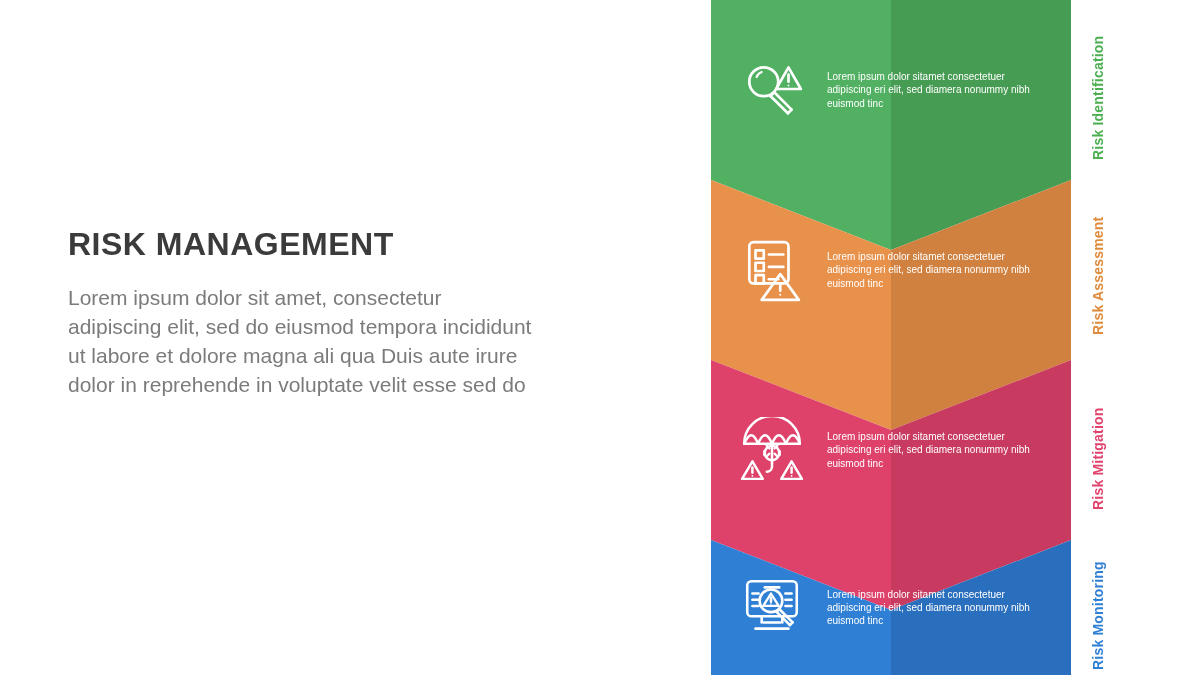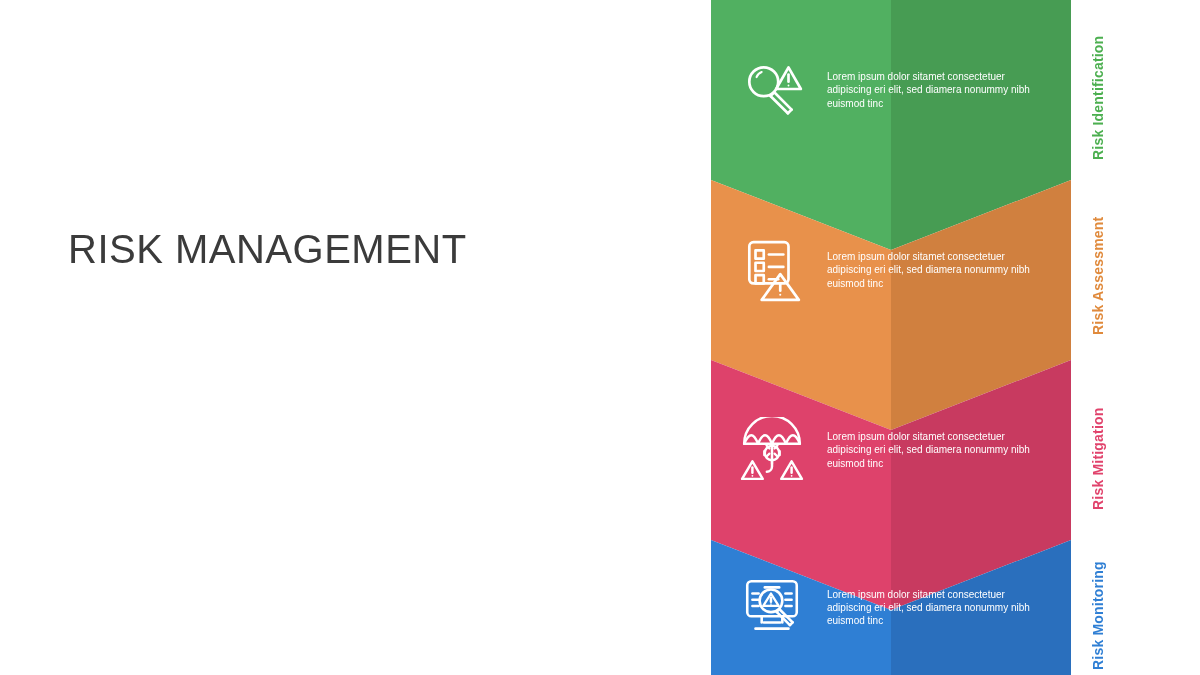--- a/index.html
+++ b/index.html
@@ -24,22 +24,22 @@
   }
 
   
   #left-panel {
     position: absolute;
     left: 68px;
     top: 228px;
     width: 470px;
   }
   #page-title {
-    font-size: 40px;
-    font-weight: normal;
+    font-size: 32px;
+    font-weight: bold;
     letter-spacing: 0.5px;
     color: #3b3b3b;
     margin: 0 0 22px 0;
     line-height: 1.05;
     font-family: "Liberation Sans", sans-serif;
   }
   #page-description {
     font-size: 21px;
     line-height: 1.38;
     color: #7b7b7b;
@@ -124,20 +124,21 @@
     letter-spacing: 0.2px;
   }
 </style>
 </head>
 <body style="background: rgb(255, 255, 255);">
 
 <div id="slide">
 
   <div id="left-panel">
     <h1 id="page-title" style="color: rgb(59, 59, 59);">RISK MANAGEMENT</h1>
+    <p id="page-description" style="color: rgb(123, 123, 123);">Lorem ipsum dolor sit amet, consectetur adipiscing elit, sed do eiusmod tempora incididunt ut labore et dolore magna ali qua Duis aute irure dolor in reprehende in voluptate velit esse sed do</p>
   </div>
 
   <div id="chevron-stack">
 
     <div class="chevron-row" id="row-0" style="top:0px;">
       <svg class="chevron-shape" viewBox="0 0 360 250" preserveAspectRatio="none">
         <polygon id="poly-0-l" points="0,0 180,0 180,250 0,180" fill="#51b061"></polygon>
         <polygon id="poly-0-r" points="180,0 360,0 360,180 180,250" fill="#479c53"></polygon>
       </svg>
       <div class="chevron-content">

